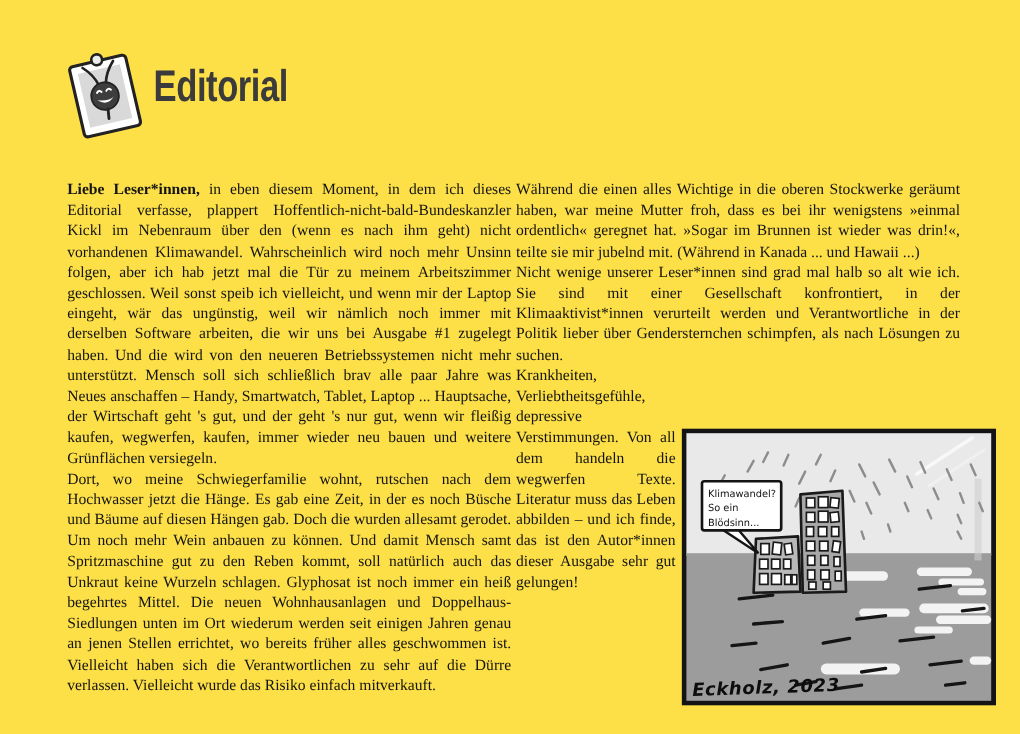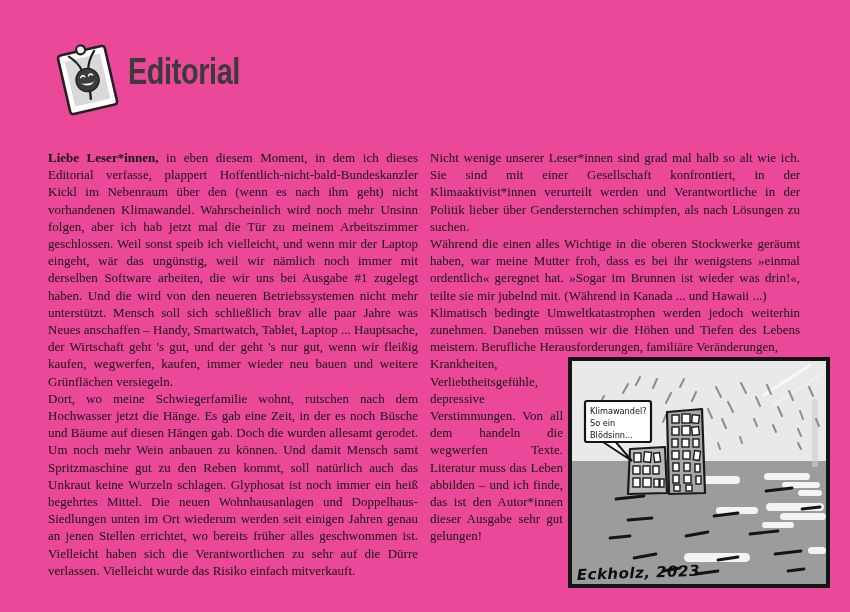--- a/index.html
+++ b/index.html
@@ -1,32 +1,32 @@
 <!DOCTYPE html>
 <html><head>
 <meta charset="utf-8">
 <style>
   html,body{margin:0;padding:0;}
   body{
     width:850px;height:612px;background:#ffffff;overflow:hidden;position:relative;
     font-family:"Liberation Serif", serif;color:#141414;
   }
-  .page{position:absolute;inset:0;background:#ec4899;}
+  .page{position:absolute;inset:0;background:#fde047;}
   .mascot{position:absolute;left:50px;top:36px;width:80px;height:84px;}
   .page-title{
     position:absolute;left:128px;top:52px;margin:0;
     font-family:"Liberation Sans", sans-serif;font-weight:bold;
     font-size:37px;line-height:40px;color:#3b3b3b;
     transform:scaleX(0.78);transform-origin:left top;letter-spacing:-0.5px;
   }
 
   
   .col{position:absolute;top:149px;width:370px;font-size:13px;line-height:17.2px;text-align:justify;}
   .col p{margin:0;}
-  .col-left{left:48px;}
+  .col-left{left:56px;}
   .col-right{left:430px;}
   .lead{font-weight:bold;}
   .narrow{width:133px;}
   .signoff{text-align:right;padding-right:35px;}
 
   
   .cartoon{position:absolute;left:568px;top:357px;width:210px;height:231px;margin:0;}
   .cartoon svg{display:block;width:262px;height:231px;}
   .bubble-text{font-family:"DejaVu Sans", sans-serif;font-size:8.2px;fill:#111;}
   .signature{font-family:"DejaVu Sans", sans-serif;font-size:15px;font-weight:bold;font-style:italic;fill:#0d0d0d;letter-spacing:0.5px;}
@@ -53,23 +53,22 @@
     </g>
   </svg>
   <h1 class="page-title">Editorial</h1>
 
   <section class="col col-left">
     <p><strong class="lead">Liebe Leser*innen,</strong><span> in eben diesem Moment, in dem ich dieses Editorial verfasse, plappert Hoffentlich-nicht-bald-Bundeskanzler Kickl im Nebenraum über den (wenn es nach ihm geht) nicht vorhandenen Klimawandel. Wahrscheinlich wird noch mehr Unsinn folgen, aber ich hab jetzt mal die Tür zu meinem Arbeitszimmer geschlossen. Weil sonst speib ich vielleicht, und wenn mir der Laptop eingeht, wär das ungünstig, weil wir nämlich noch immer mit derselben Software arbeiten, die wir uns bei Ausgabe #1 zugelegt haben. Und die wird von den neueren Betriebssystemen nicht mehr unterstützt. Mensch soll sich schließlich brav alle paar Jahre was Neues anschaffen – Handy, Smartwatch, Tablet, Laptop ... Hauptsache, der Wirtschaft geht 's gut, und der geht 's nur gut, wenn wir fleißig kaufen, wegwerfen, kaufen, immer wieder neu bauen und weitere Grünflächen versiegeln.</span></p>
     <p>Dort, wo meine Schwiegerfamilie wohnt, rutschen nach dem Hochwasser jetzt die Hänge. Es gab eine Zeit, in der es noch Büsche und Bäume auf diesen Hängen gab. Doch die wurden allesamt gerodet. Um noch mehr Wein anbauen zu können. Und damit Mensch samt Spritzmaschine gut zu den Reben kommt, soll natürlich auch das Unkraut keine Wurzeln schlagen. Glyphosat ist noch immer ein heiß begehrtes Mittel. Die neuen Wohnhausanlagen und Doppelhaus-Siedlungen unten im Ort wiederum werden seit einigen Jahren genau an jenen Stellen errichtet, wo bereits früher alles geschwommen ist. Vielleicht haben sich die Verantwortlichen zu sehr auf die Dürre verlassen. Vielleicht wurde das Risiko einfach mitverkauft.</p>
   </section>
 
   <section class="col col-right">
+    <p>Während die einen alles Wichtige in die oberen Stockwerke geräumt haben, war meine Mutter froh, dass es bei ihr wenigstens »einmal ordentlich« geregnet hat. »Sogar im Brunnen ist wieder was drin!«, teilte sie mir jubelnd mit. (Während in Kanada ... und Hawaii ...)</p>
     <p>Nicht wenige unserer Leser*innen sind grad mal halb so alt wie ich. Sie sind mit einer Gesellschaft konfrontiert, in der Klimaaktivist*innen verurteilt werden und Verantwortliche in der Politik lieber über Gendersternchen schimpfen, als nach Lösungen zu suchen.</p>
-    <p>Während die einen alles Wichtige in die oberen Stockwerke geräumt haben, war meine Mutter froh, dass es bei ihr wenigstens »einmal ordentlich« geregnet hat. »Sogar im Brunnen ist wieder was drin!«, teilte sie mir jubelnd mit. (Während in Kanada ... und Hawaii ...)</p>
-    <p>Klimatisch bedingte Umweltkatastrophen werden jedoch weiterhin zunehmen. Daneben müssen wir die Höhen und Tiefen des Lebens meistern. Berufliche Herausforderungen, familiäre Veränderungen,</p>
     <div class="narrow">
       <p>Krankheiten, Verliebtheitsgefühle, depressive Verstimmungen. Von all dem handeln die wegwerfen Texte. Literatur muss das Leben abbilden – und ich finde, das ist den Autor*innen dieser Ausgabe sehr gut gelungen!</p>
     </div>
   </section>
 
   <figure class="cartoon">
     <svg viewBox="0 0 262 231">
 
       <rect x="0" y="0" width="262" height="231" fill="#141414"></rect>
 

